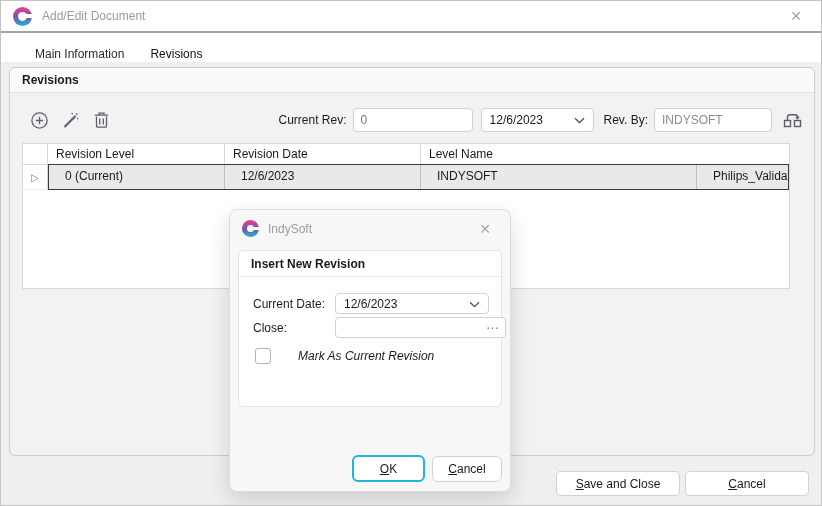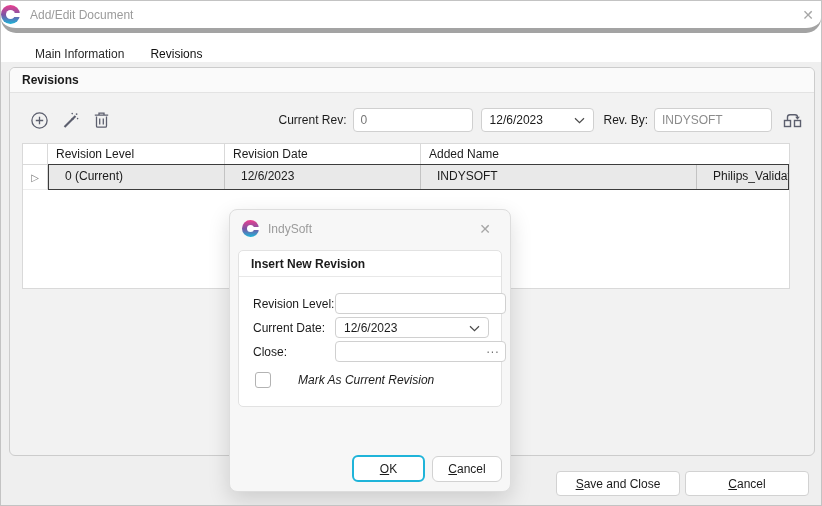--- a/index.html
+++ b/index.html
@@ -8,22 +8,22 @@
     font-family: "Liberation Sans", "DejaVu Sans", sans-serif;
     font-size: 12px; color: #1b1b1b; background: #ffffff;
   }
   .window {
     position: relative; width: 822px; height: 506px;
     background: #ffffff; border: 1px solid #c3c3c3; overflow: hidden;
   }
   
   .titlebar {
     position: absolute; top: 0; left: 0; right: 0; height: 32px;
-    background: #ffffff; border-bottom: 5px solid #a3a3a3;
-    display: flex; align-items: center; padding: 0 0; border-radius: 15px;
+    background: #ffffff; border-bottom: 2px solid #a3a3a3;
+    display: flex; align-items: center; padding: 0 12px;
   }
   .logo {
     position: relative; width: 19px; height: 19px; border-radius: 50%;
     background: linear-gradient(180deg, #ec3e8e 0%, #7b55a5 52%, #1cb5d8 100%);
     flex: 0 0 auto;
   }
   .logo::before {
     content:""; position:absolute; left: 5px; top: 5px; right: 5px; bottom: 5px;
     background: #ffffff; border-radius: 50%;
   }
@@ -235,21 +235,21 @@
             <polygon points="12.2,4.8 16.8,4.8 14.5,7.8" fill="#5c5f6e" stroke="none"></polygon>
           </svg>
         </span>
       </div>
 
       <div class="grid">
         <div class="grid-head">
           <div></div>
           <div>Revision Level</div>
           <div>Revision Date</div>
-          <div>Added Name</div>
+          <div>Level Name</div>
         </div>
         <div class="grid-row">
           <div class="row-expander">▷</div>
           <div class="row-sel">
             <div>0 (Current)</div>
             <div>12/6/2023</div>
             <div>INDYSOFT</div>
             <div>Philips_Validation_T</div>
           </div>
         </div>
@@ -265,24 +265,20 @@
     <div class="modal-titlebar">
       <span class="logo small"></span>
       <span class="title">IndySoft</span>
       <span class="close-btn">✕</span>
     </div>
 
     <div class="groupbox">
       <div class="groupbox-header">Insert New Revision</div>
       <div class="fields">
 
-        <div class="field-row">
-          <span class="field-label">Revision Level:</span>
-          <input class="field-input" type="text" value="" style="">
-        </div>
 
         <div class="field-row">
           <span class="field-label">Current Date:</span>
           <div class="dd modal-date">
             <span class="dd-text">12/6/2023</span>
             <span>
               <svg width="11" height="7" viewBox="0 0 11 7" fill="none" stroke="#4a4a4a" stroke-width="1.2">
                 <polyline points="1,1.3 5.5,5.7 10,1.3"></polyline>
               </svg>
             </span>

